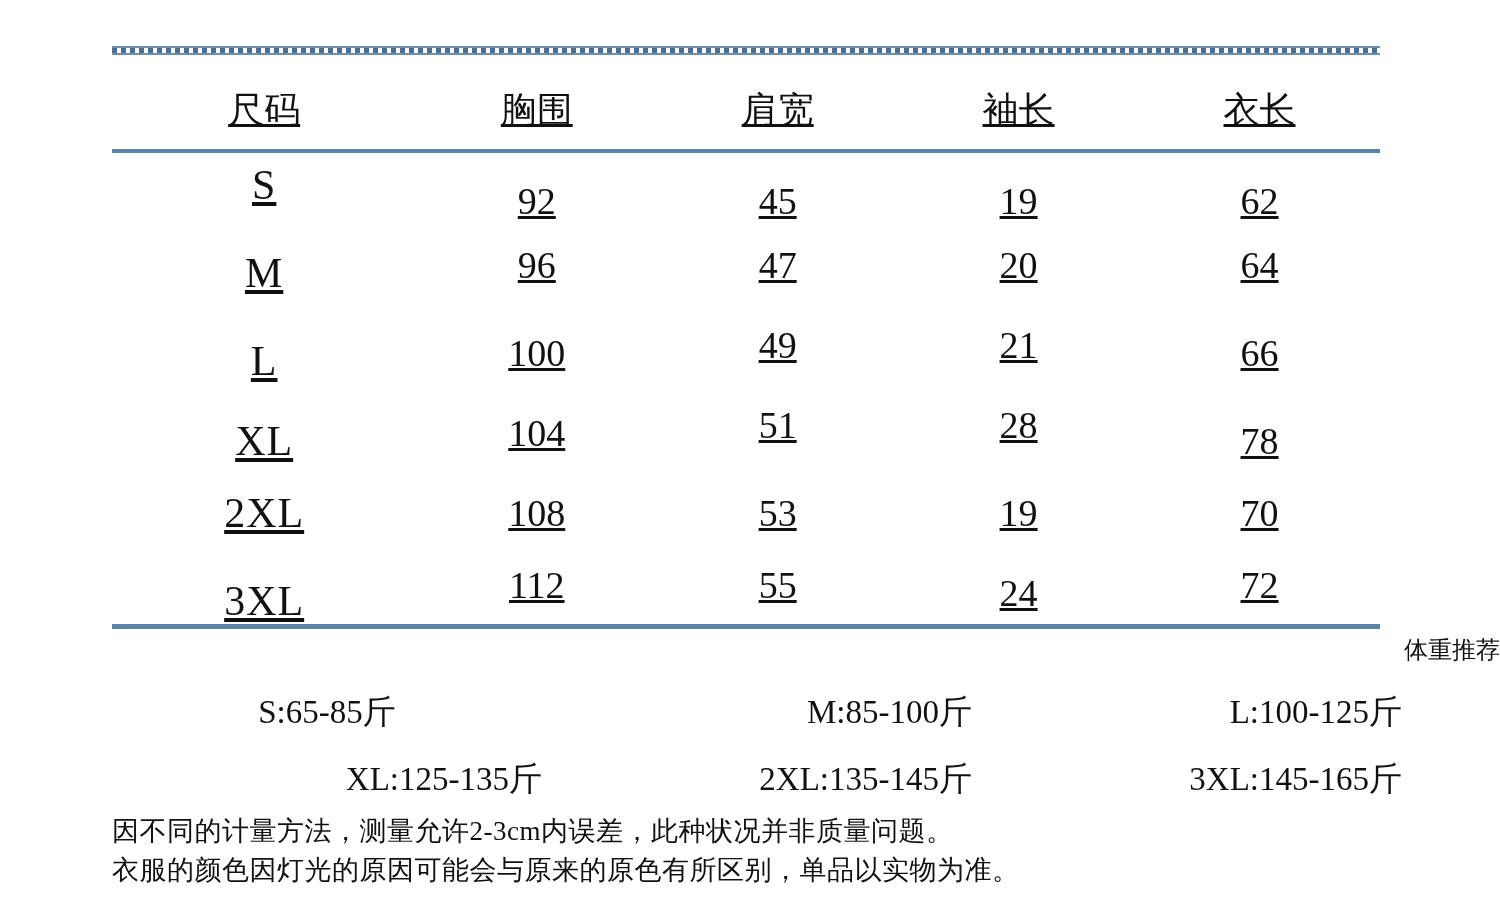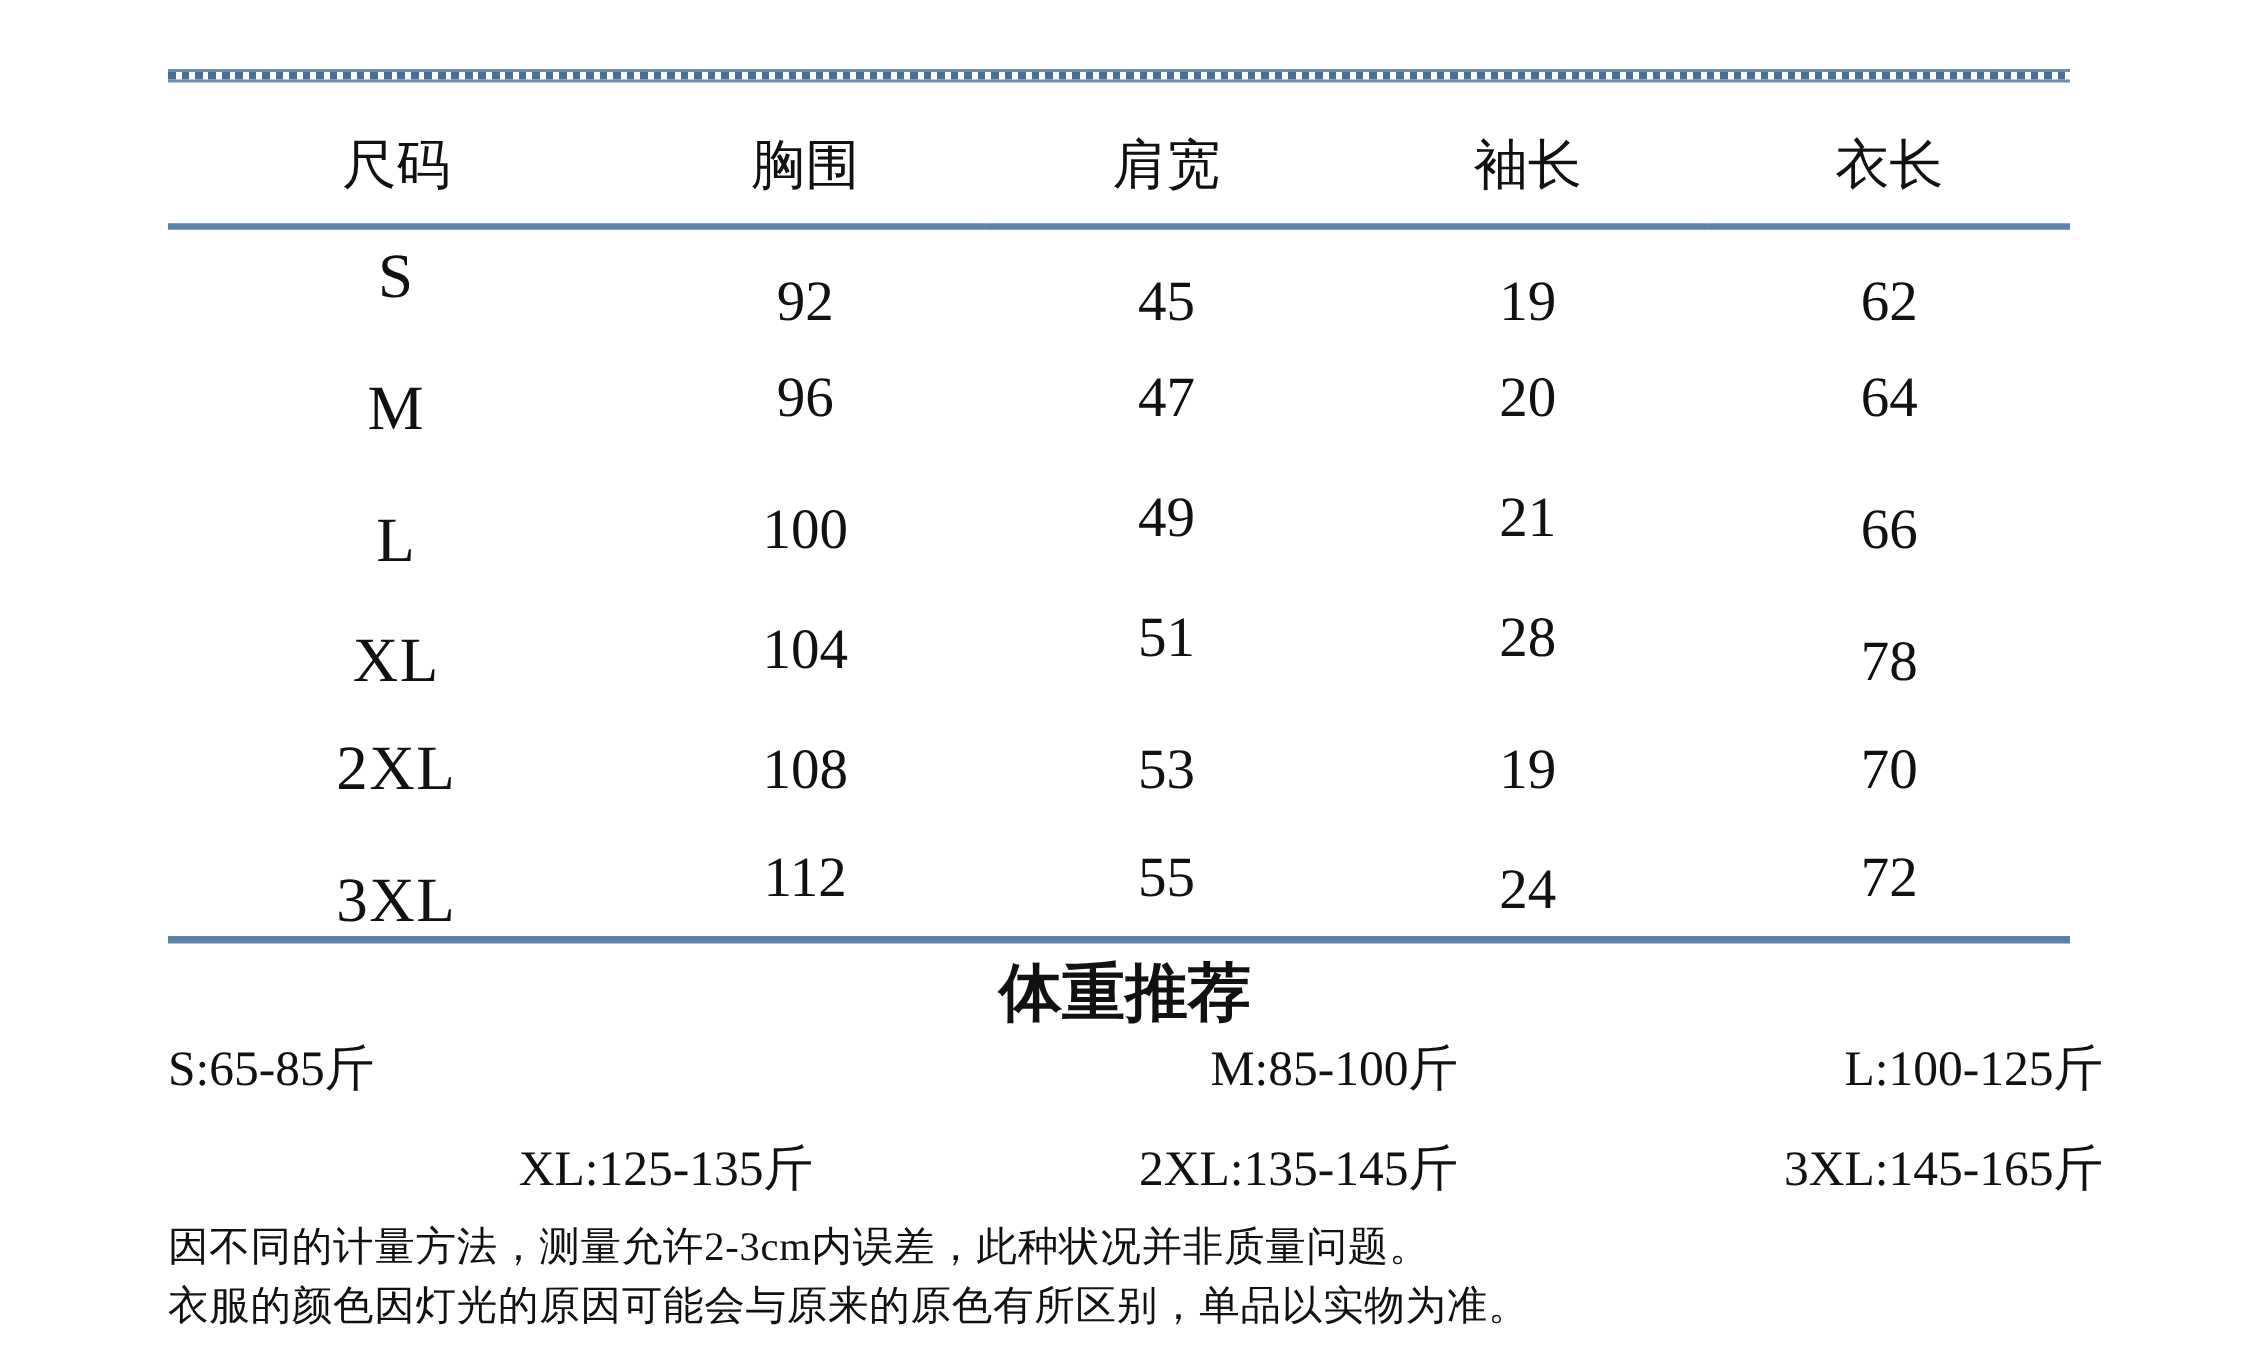--- a/index.html
+++ b/index.html
@@ -48,20 +48,21 @@
     border-collapse: collapse;
     table-layout: fixed;
   }
   table.size-table th,
   table.size-table td {
     border: none;
     text-align: center;
     vertical-align: middle;
     font-weight: normal;
     color: #111;
+    text-decoration: underline;
   }
   table.size-table thead th {
     font-size: 36px;
     padding: 6px 0 14px 0;
     font-family: "Liberation Serif", "DejaVu Serif", serif;
   }
   thead tr {
     border-bottom: 4px solid #5b82a8;
   }
   tbody tr:last-child {
@@ -87,43 +88,42 @@
 
   
   .j-up { position: relative; top: -8px; }
   .j-dn { position: relative; top: 8px; }
 
   .weight-title {
     position: absolute;
     left: 0;
     top: 634px;
     width: 1500px;
-    text-align: center;
-    font-size: 42px;
-    font-weight: bold;
+    text-align: right;
+    font-size: 24px;
   }
 
   .weight-grid {
     position: absolute;
     left: 112px;
     top: 690px;
     width: 1290px;
   }
   .weight-row {
     display: flex;
     width: 100%;
     margin-bottom: 22px;
   }
   .weight-cell {
     flex: 1 1 33.333%;
     text-align: right;
     font-size: 33px;
     white-space: nowrap;
   }
-  .weight-row.row1 .weight-cell:nth-child(1) { text-align: left; }
+  .weight-row.row1 .weight-cell:nth-child(1) { text-align: center; }
   .weight-row.row2 .weight-cell:nth-child(1) { }
 
   .notes {
     position: absolute;
     left: 112px;
     top: 812px;
     width: 1300px;
     font-size: 27px;
     line-height: 1.45;
     letter-spacing: 0.5px;

